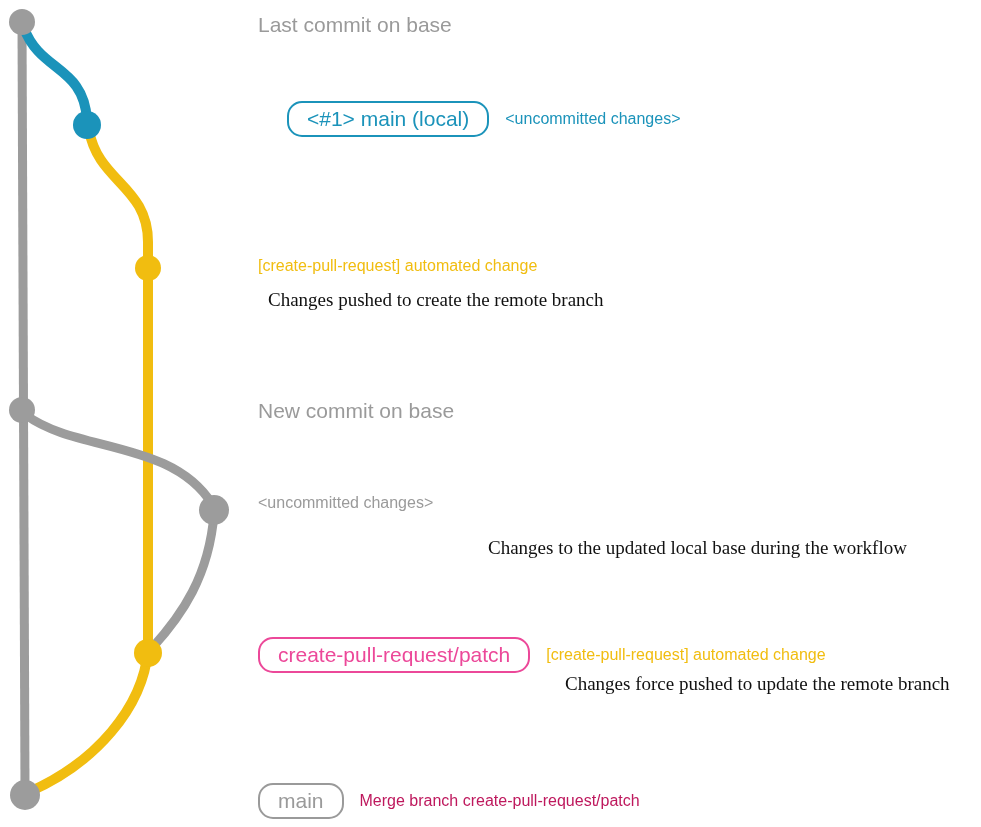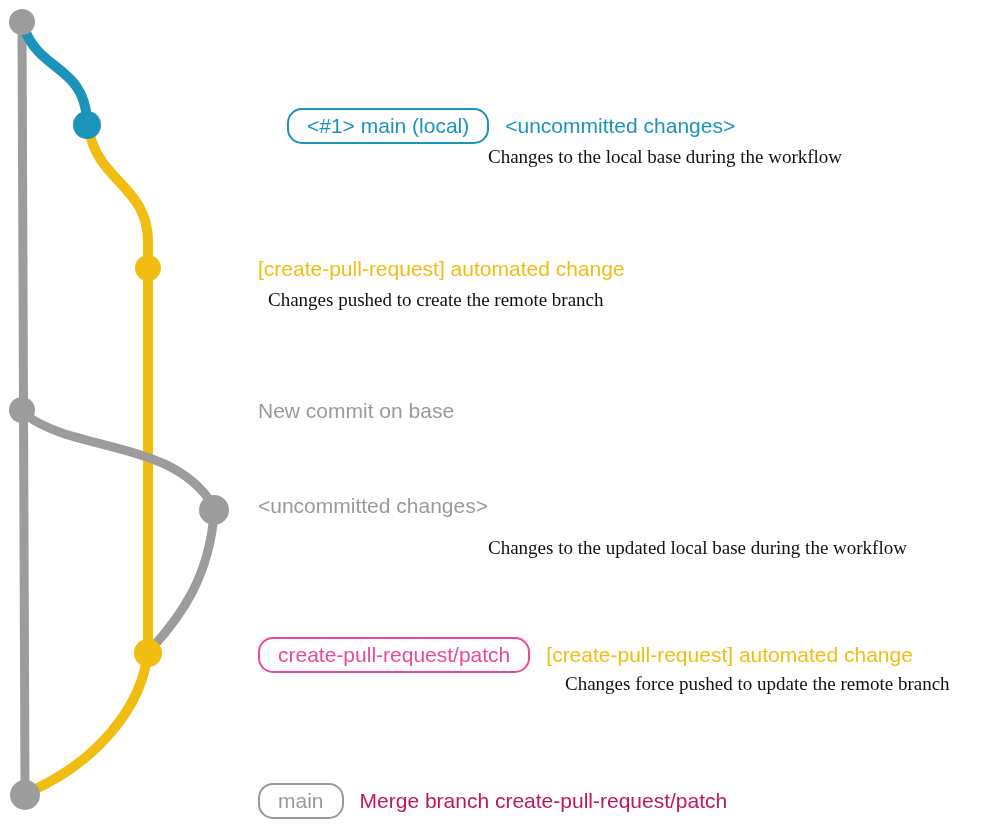--- a/index.html
+++ b/index.html
@@ -6,21 +6,21 @@
   .canvas{
     position:relative;
     width:981px;height:827px;
     background:#ffffff;
     font-family:"Liberation Sans", sans-serif;
     overflow:hidden;
   }
   .graph-svg{position:absolute;left:0;top:0;}
   .row{position:absolute;display:flex;align-items:center;gap:16px;white-space:nowrap;}
   .plain-label{font-size:21px;}
-  .msg{font-size:21px;}
+  .msg{font-size:16px;}
   .badge{
     display:inline-flex;align-items:center;
     height:32px;padding:0 18px;
     border:2px solid currentColor;border-radius:15px;
     font-size:21px;background:#ffffff;
   }
   .note{
     position:absolute;
     font-family:"Liberation Serif", serif;
     font-size:19px;white-space:nowrap;
@@ -45,26 +45,28 @@
 
     <circle cx="22" cy="22" r="13" fill="#9c9c9c"></circle>
     <circle cx="87" cy="125" r="14" fill="#1b93ba"></circle>
     <circle cx="148" cy="268" r="13" fill="#f1bd10"></circle>
     <circle cx="22" cy="410" r="13" fill="#9c9c9c"></circle>
     <circle cx="214" cy="510" r="15" fill="#9c9c9c"></circle>
     <circle cx="148" cy="653" r="14" fill="#f1bd10"></circle>
     <circle cx="25" cy="795" r="15" fill="#9c9c9c"></circle>
   </svg>
 
+  <div class="row" style="left:258px;top:13px;">
+    <span class="plain-label" style="color: rgb(154, 154, 154);">Last commit on base</span>
+  </div>
 
-  <div class="row" style="left:258px;top:108px;padding-left:29px;">
+  <div class="row" style="left:258px;top:101px;padding-left:29px;">
     <span class="badge" style="color: rgb(27, 147, 186);">&lt;#1&gt; main (local)</span>
     <span class="msg" style="color: rgb(27, 147, 186);">&lt;uncommitted changes&gt;</span>
   </div>
-  <div class="note" style="left: 488px; top: 146px; color: rgb(17, 17, 17);">Changes to the local base during the workflow</div>
 
   <div class="row" style="left:258px;top:257px;">
     <span class="msg" style="color: rgb(241, 189, 16);">[create-pull-request] automated change</span>
   </div>
   <div class="note" style="left: 268px; top: 289px; color: rgb(17, 17, 17);">Changes pushed to create the remote branch</div>
 
   <div class="row" style="left:258px;top:399px;align-items:center;">
     <span class="plain-label" style="color: rgb(154, 154, 154);">New commit on base</span>
   </div>
 

